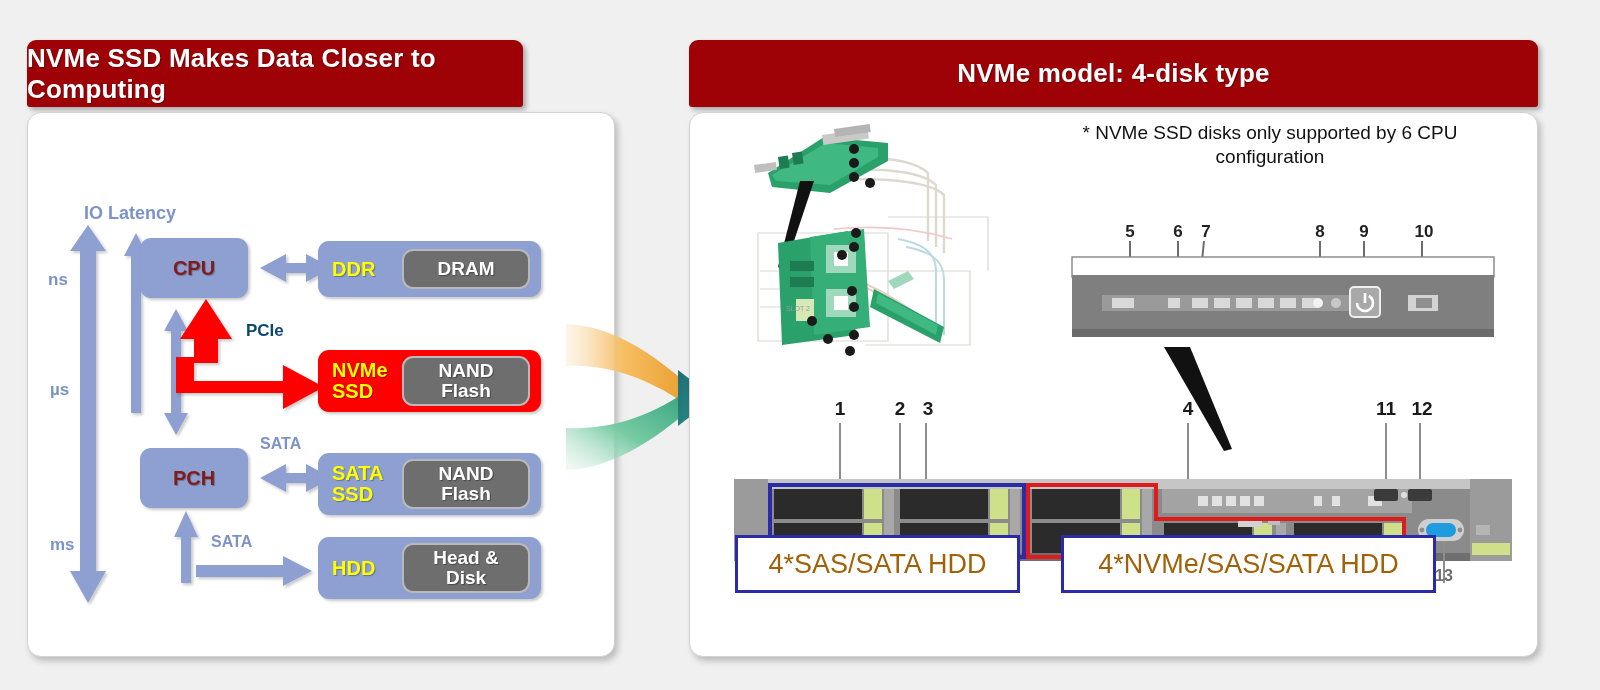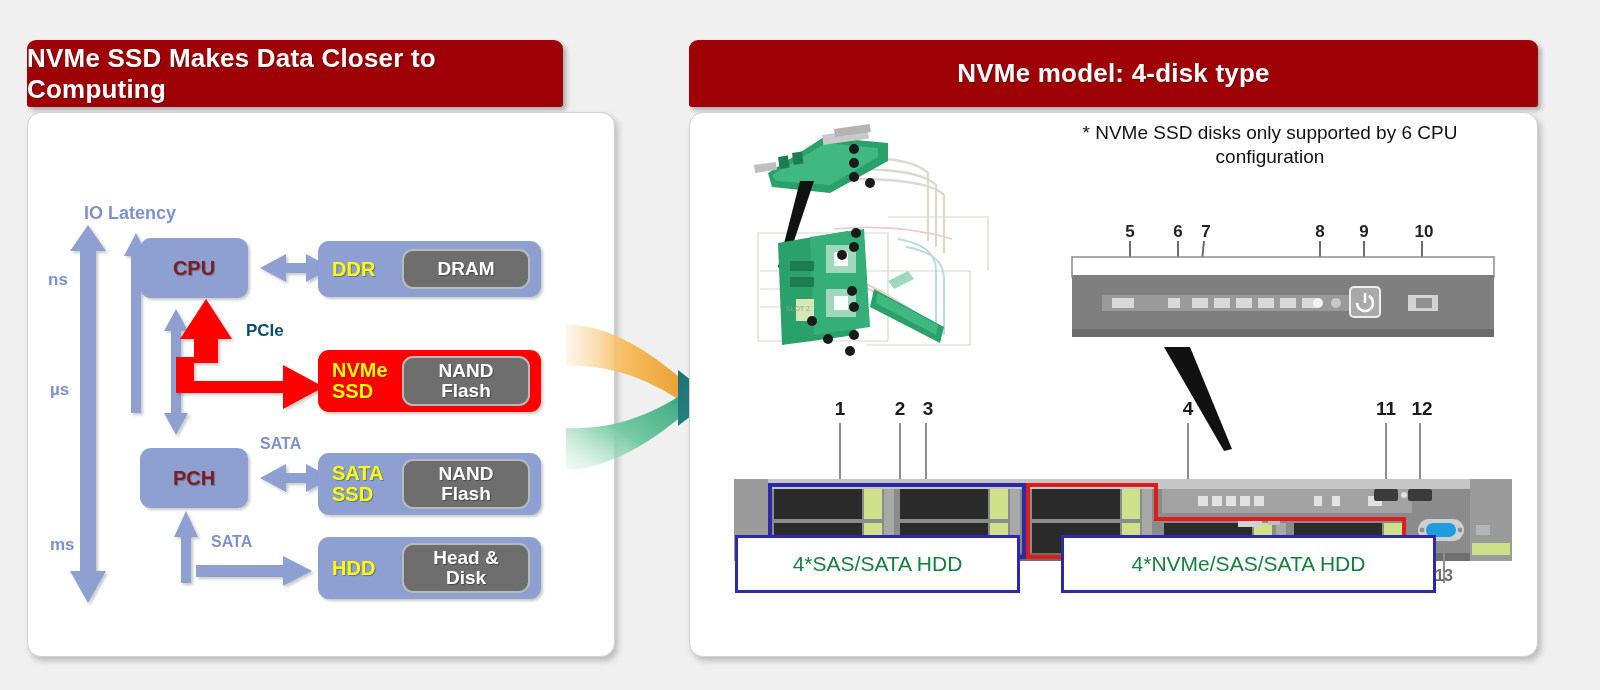--- a/index.html
+++ b/index.html
@@ -25,21 +25,21 @@
   }
   .panel-body {
     position: absolute;
     background: #ffffff;
     border: 1px solid #d2d2d2;
     border-radius: 14px;
     box-shadow: 3px 4px 6px rgba(0,0,0,.22);
   }
 
   
-  #left-head  { left: 27px;  top: 40px;  width: 536px; height: 67px; font-size: 26px; }
+  #left-head  { left: 27px;  top: 40px;  width: 496px; height: 67px; font-size: 26px; }
   #left-body  { left: 27px;  top: 112px; width: 588px; height: 545px; }
 
   
   #right-head { left: 689px; top: 40px;  width: 849px; height: 67px; font-size: 26px; }
   #right-body { left: 689px; top: 112px; width: 849px; height: 545px; }
 
   
   #ldiag { position:absolute; left:0; top:0; width:588px; height:545px; }
 
   .lat-label {
@@ -113,21 +113,21 @@
   }
   #pcb-img { position: absolute; left: 48px; top: 8px; width: 288px; height: 240px; }
   #rear-img { position: absolute; left: 378px; top: 110px; width: 430px; height: 140px; }
   #front-img { position: absolute; left: 38px; top: 280px; width: 790px; height: 195px; }
 
   .hddbox {
     position: absolute;
     border: 3px solid #2B2BA8;
     background: #ffffff;
     display: flex; align-items: center; justify-content: center;
-    font-size: 21px; color: #15803d; white-space: nowrap;
+    font-size: 27px; color: #a16207; white-space: nowrap;
   }
   #hddbox-left  { left: 45px;  top: 422px; width: 285px; height: 58px; }
   #hddbox-right { left: 371px; top: 422px; width: 375px; height: 58px; }
 </style>
 </head>
 <body>
 
 <div class="stage">
 
   <div class="panel-head" id="left-head">

